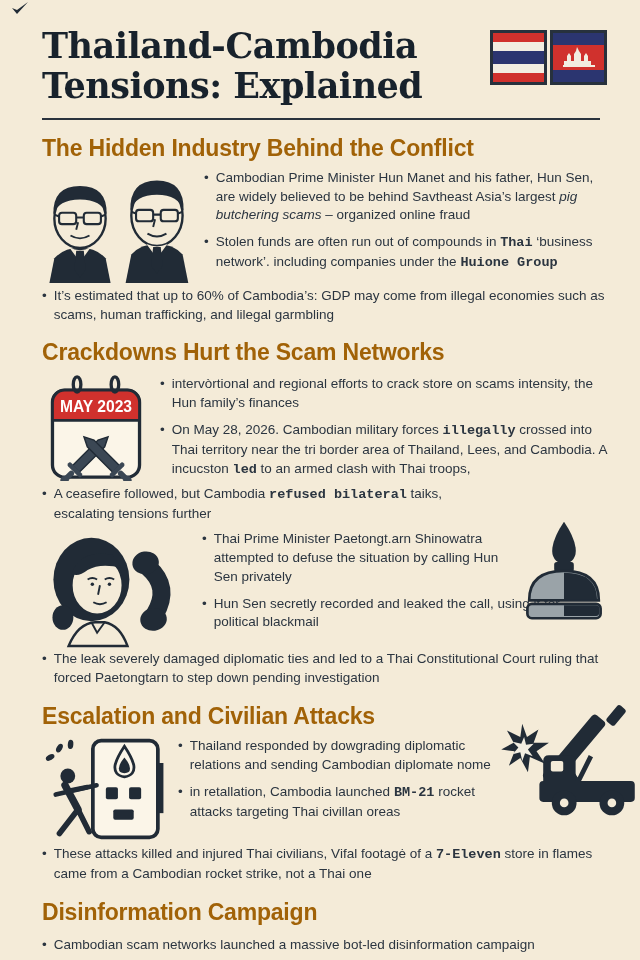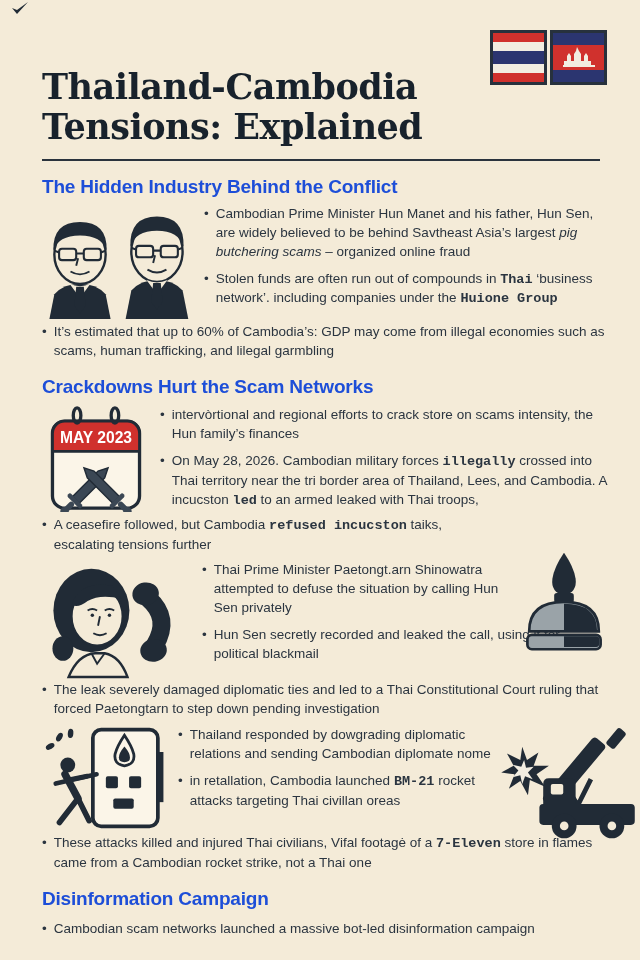--- a/index.html
+++ b/index.html
@@ -7,28 +7,28 @@
     --flag-navy:#2b3570; --paper:#fbf5e8; --gray:#9aa3a8; --sword-gray:#3b4754;
   }
   *{margin:0;padding:0;box-sizing:border-box;}
   body{background:#888;font-family:"Liberation Sans",sans-serif;}
   .page{position:relative;width:640px;height:960px;background:var(--background);
         overflow:hidden;color:var(--body-text);}
   .corner-mark{position:absolute;top:2px;left:10px;}
   header{display:flex;justify-content:space-between;align-items:flex-start;
          padding:26px 33px 0 42px;}
   h1{font-family:"DejaVu Serif",serif;font-weight:700;font-size:35px;line-height:1.13;
-     color:#18222c;letter-spacing:-0.5px;margin-top:41px;}
+     color:#18222c;letter-spacing:-0.5px;}
   h1 span{display:block;}
   .flags{display:flex;gap:3px;margin-top:4px;}
   .flag{width:57px;height:55px;border:3px solid #27313d;display:flex;flex-direction:column;}
   .flag .st{width:100%;}
   .khmer-mid{position:relative;display:flex;align-items:center;justify-content:center;}
   .rule{border:none;border-top:2px solid #2a333d;margin:13px 40px 0 42px;}
-  h2{font-size:19px;line-height:1.2;font-weight:700;color:#1d4ed8;
+  h2{font-size:23px;line-height:1.2;font-weight:700;color:#a16207;
      letter-spacing:-0.2px;margin:15px 26px 0 42px;}
   .row{display:flex;align-items:flex-start;margin:6px 26px 0 42px;}
   .bullets{display:flex;flex-direction:column;gap:8px;}
   .bullet{display:flex;gap:7px;font-size:13.5px;line-height:1.4;color:var(--body-text);}
   .bullet .dot{flex:0 0 auto;}
   .bullet.full{margin:4px 26px 0 42px;}
   .b{font-weight:700;font-family:Liberation Mono, monospace;} .i{font-style:italic;}
   .sec{position:relative;}
   .sec1 .bullets{margin-left:10px;max-width:412px;}
   .sec1 .bullet.full{max-width:580px;}
@@ -155,27 +155,27 @@
           </g>
         </g>
       </svg>
       <div class="bullets">
         <div class="bullet">
           <span class="dot">•</span>
           <span class="bt"><span>intervòrtional and regional efforts to crack store on scams intensity, the Hun family’s finances</span></span>
         </div>
         <div class="bullet">
           <span class="dot">•</span>
-          <span class="bt"><span>On May 28, 2026. Cambodian military forces </span><span class="b">illegally</span><span> crossed into Thai territory near the tri border area of Thailand, Lees, and Cambodia. A incucston </span><span class="b">led</span><span> to an armed leaked with Thai troops,</span></span>
-        </div>
-      </div>
-    </div>
-    <div class="bullet full">
-      <span class="dot">•</span>
-      <span class="bt"><span>A ceasefire followed, but Cambodia </span><span class="b">refused incucston</span><span> taiks, escalating tensions further</span></span>
+          <span class="bt"><span>On May 28, 2026. Cambodian military forces </span><span class="b">illegally</span><span> crossed into Thai territory near the tri border area of Thailand, Lees, and Cambodia. A incucston </span><span class="b">led</span><span> to an armed clash with Thai troops,</span></span>
+        </div>
+      </div>
+    </div>
+    <div class="bullet full">
+      <span class="dot">•</span>
+      <span class="bt"><span>A ceasefire followed, but Cambodia </span><span class="b">refused bilateral</span><span> taiks, escalating tensions further</span></span>
     </div>
   </section>
 
   <section class="sec sec3">
     <svg class="side-icon" width="92" height="100" viewBox="0 0 100 112">
       <path class="f-ink" d="M50 2 Q61 18 63 31 Q65 46 50 50 Q35 46 37 31 Q39 18 50 2 Z"></path>
       <rect class="f-ink" x="39" y="47" width="22" height="11" rx="3"></rect>
       <path class="f-gray s-ink" stroke-width="3" d="M11 90 Q11 57 50 57 Q89 57 89 90 Z"></path>
       <path class="f-ink" d="M50 59 Q87 59 87 89 L50 89 Z"></path>
       <rect class="f-gray s-ink" stroke-width="3" x="9" y="94" width="82" height="16" rx="5"></rect>
@@ -210,20 +210,21 @@
         </div>
       </div>
     </div>
     <div class="bullet full">
       <span class="dot">•</span>
       <span class="bt"><span>The leak severely damaged diplomatic ties and led to a Thai Constitutional Court ruling that forced Paetongtarn to step down pending investigation</span></span>
     </div>
   </section>
 
   <section class="sec sec4">
+    <h2>Escalation and Civilian Attacks</h2>
     <svg class="side-icon" width="148" height="124" viewBox="0 0 152 130">
       <g>
         <path class="f-ink" d="M28 28 L33 42 L45 34 L40 48 L56 48 L43 57 L52 70 L36 63 L34 79 L26 64 L14 72 L20 57 L6 55 L19 48 L12 35 L26 42 Z"></path>
         <path class="f-white" d="M30 42 L32 50 L40 49 L34 55 L39 62 L31 59 L28 67 L26 58 L18 60 L24 53 L18 47 L27 49 Z"></path>
       </g>
       <rect class="f-ink" x="74" y="12" width="17" height="86" rx="4" transform="rotate(40 82 55)"></rect>
       <rect class="f-ink" x="121" y="8" width="11" height="22" rx="3" transform="rotate(40 126 19)"></rect>
       <path class="no-f s-ink" stroke-width="5" d="M82 98 L100 62 M92 98 L74 70"></path>
       <rect class="f-ink" x="46" y="88" width="100" height="22" rx="4"></rect>
       <path class="f-ink" d="M50 88 V67 q0-6 6-6 h22 q6 0 6 6 v21 Z"></path>

